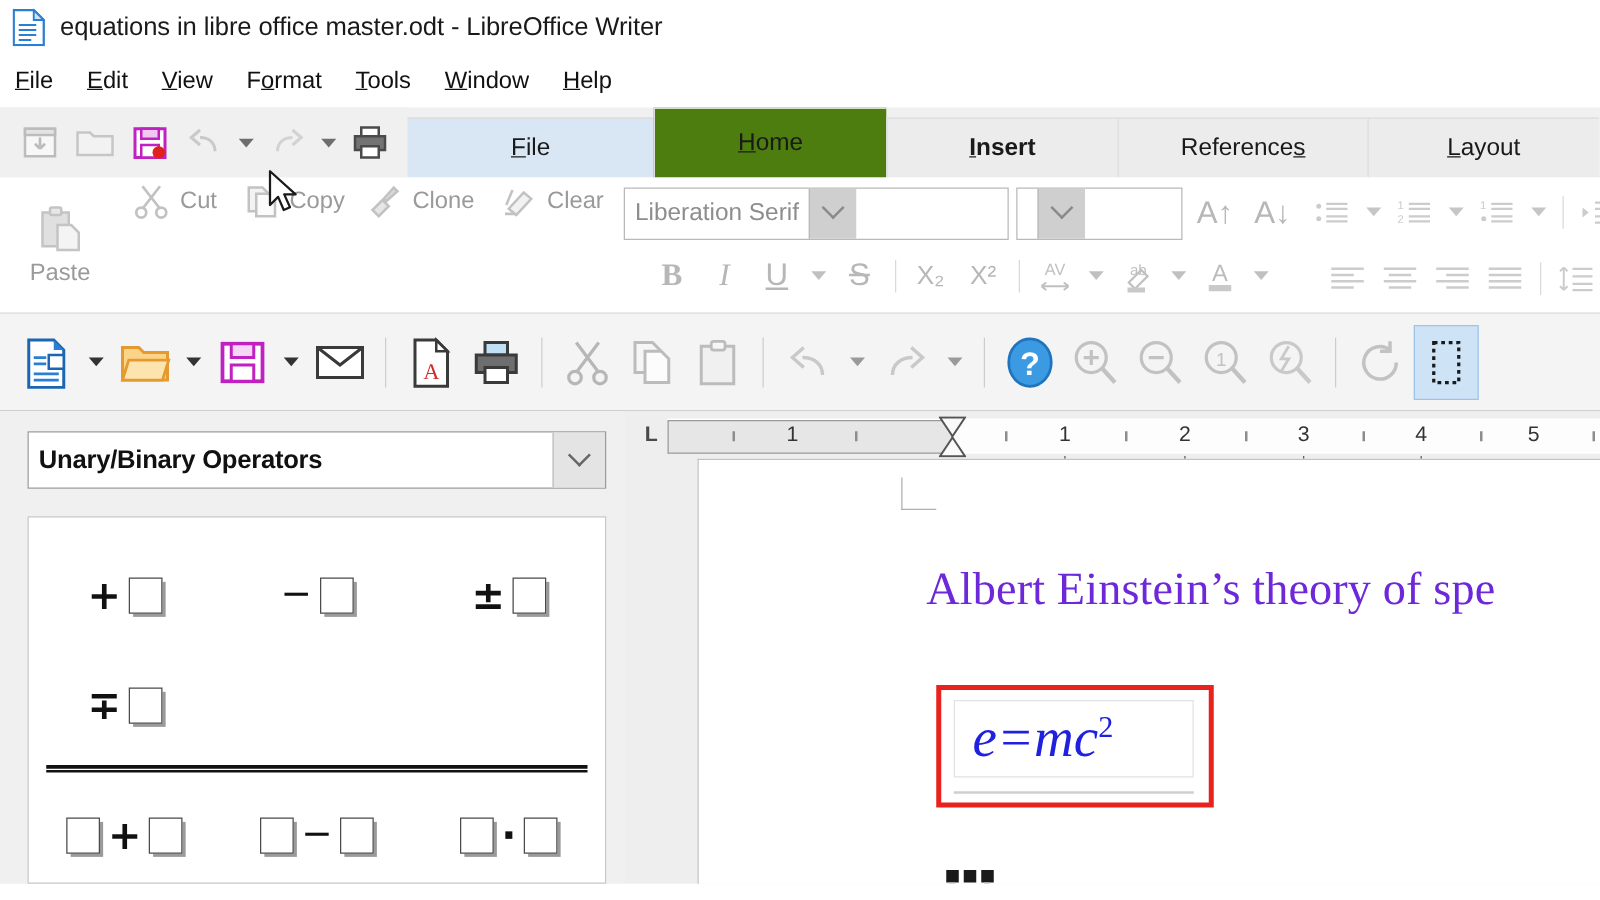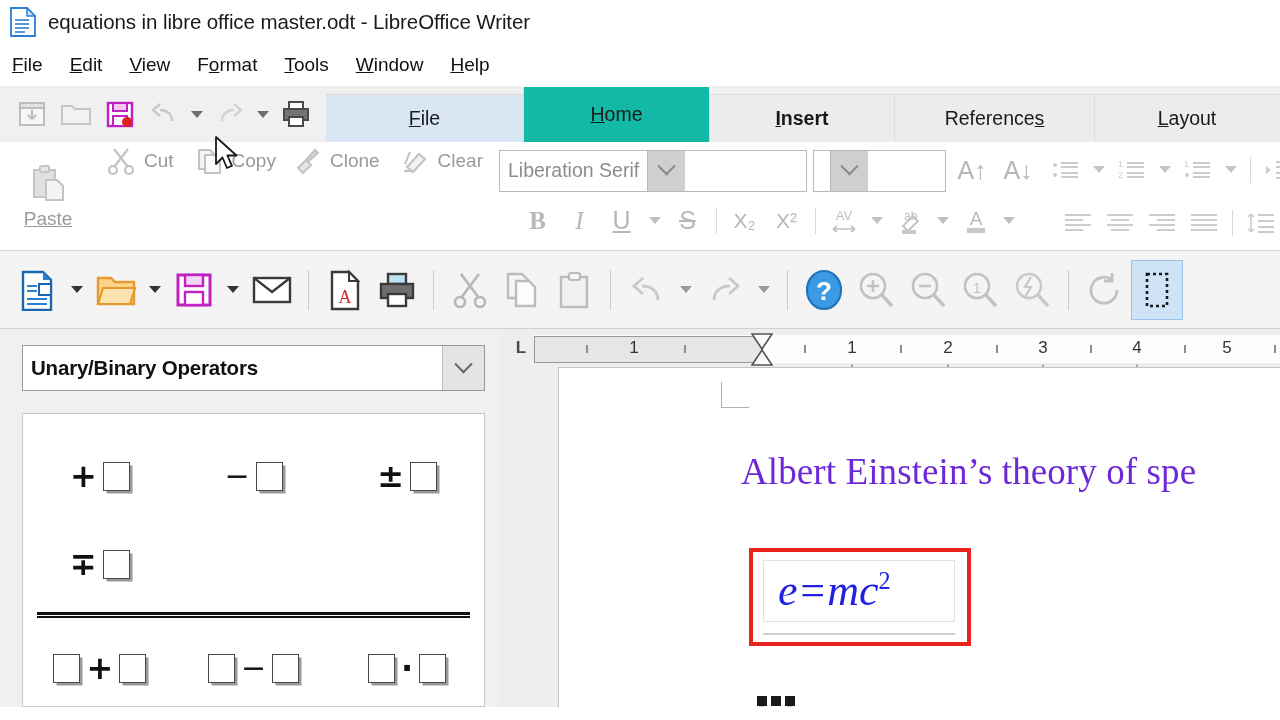--- a/index.html
+++ b/index.html
@@ -56,40 +56,40 @@
   }
   .tabs { display: flex; align-items: flex-end; height: 56px; flex: 1; }
   .tab {
     height: 48px; display: flex; align-items: center; justify-content: center;
     font-size: 19.5px; color: #1a1a1a; padding: 0 14px;
     background: #ececec; border-left: 1px solid #dcdcdc;
     border-top: 1px solid #dcdcdc; cursor: default; white-space: nowrap;
   }
   .tab u { text-decoration: underline; }
   .tab.file { background: #d9e7f5; border-left: none; min-width: 197px; }
-  .tab.active { background: #14b8a6; border-top: 1px solid #ffffff; height: 56px; }
+  .tab.active { background: #4d7c0f; border-top: 1px solid #ffffff; height: 56px; }
   .tab.t-insert { min-width: 185px; font-weight: bold; }
   .tab.t-layout { min-width: 185px; }
   .tab.t-refs { min-width: 200px; }
   .tab.t-home { min-width: 186px; }
 
   
   .ribbon {
     height: 109px; background: #ffffff; display: flex; align-items: stretch;
     border-bottom: 1px solid #d7d7d7; position: relative;
   }
   .rgroup { display: flex; align-items: center; height: 100%; }
   .vsep { width: 1px; height: 74px; background: #d3d3d3; align-self: center; }
 
   
   .paste-block {
     width: 96px; height: 100%; display: flex; flex-direction: column;
     align-items: center; justify-content: center; gap: 2px;
   }
-  .paste-label { font-size: 19px; color: #9a9a9a; text-decoration: underline; }
+  .paste-label { font-size: 19px; color: #9a9a9a; }
   .cutcopy { display: flex; flex-direction: row; justify-content: center; height: 100%; gap: 8px; padding-left: 4px;}
   .rowbtn { display: flex; align-items: center; gap: 8px; height: 38px; padding: 0 6px; }
   .rowbtn span.lbl { font-size: 19px; color: #9a9a9a; white-space: nowrap; }
 
   
   .fontgroup { display: flex; flex-direction: column; justify-content: center; height: 100%; padding-left: 10px; gap: 7px;}
   .font-row1 { display: flex; align-items: center; gap: 6px; }
   .combo {
     height: 42px; display: flex; align-items: stretch;
     border: 1px solid #b9b9b9; background: #fff;

